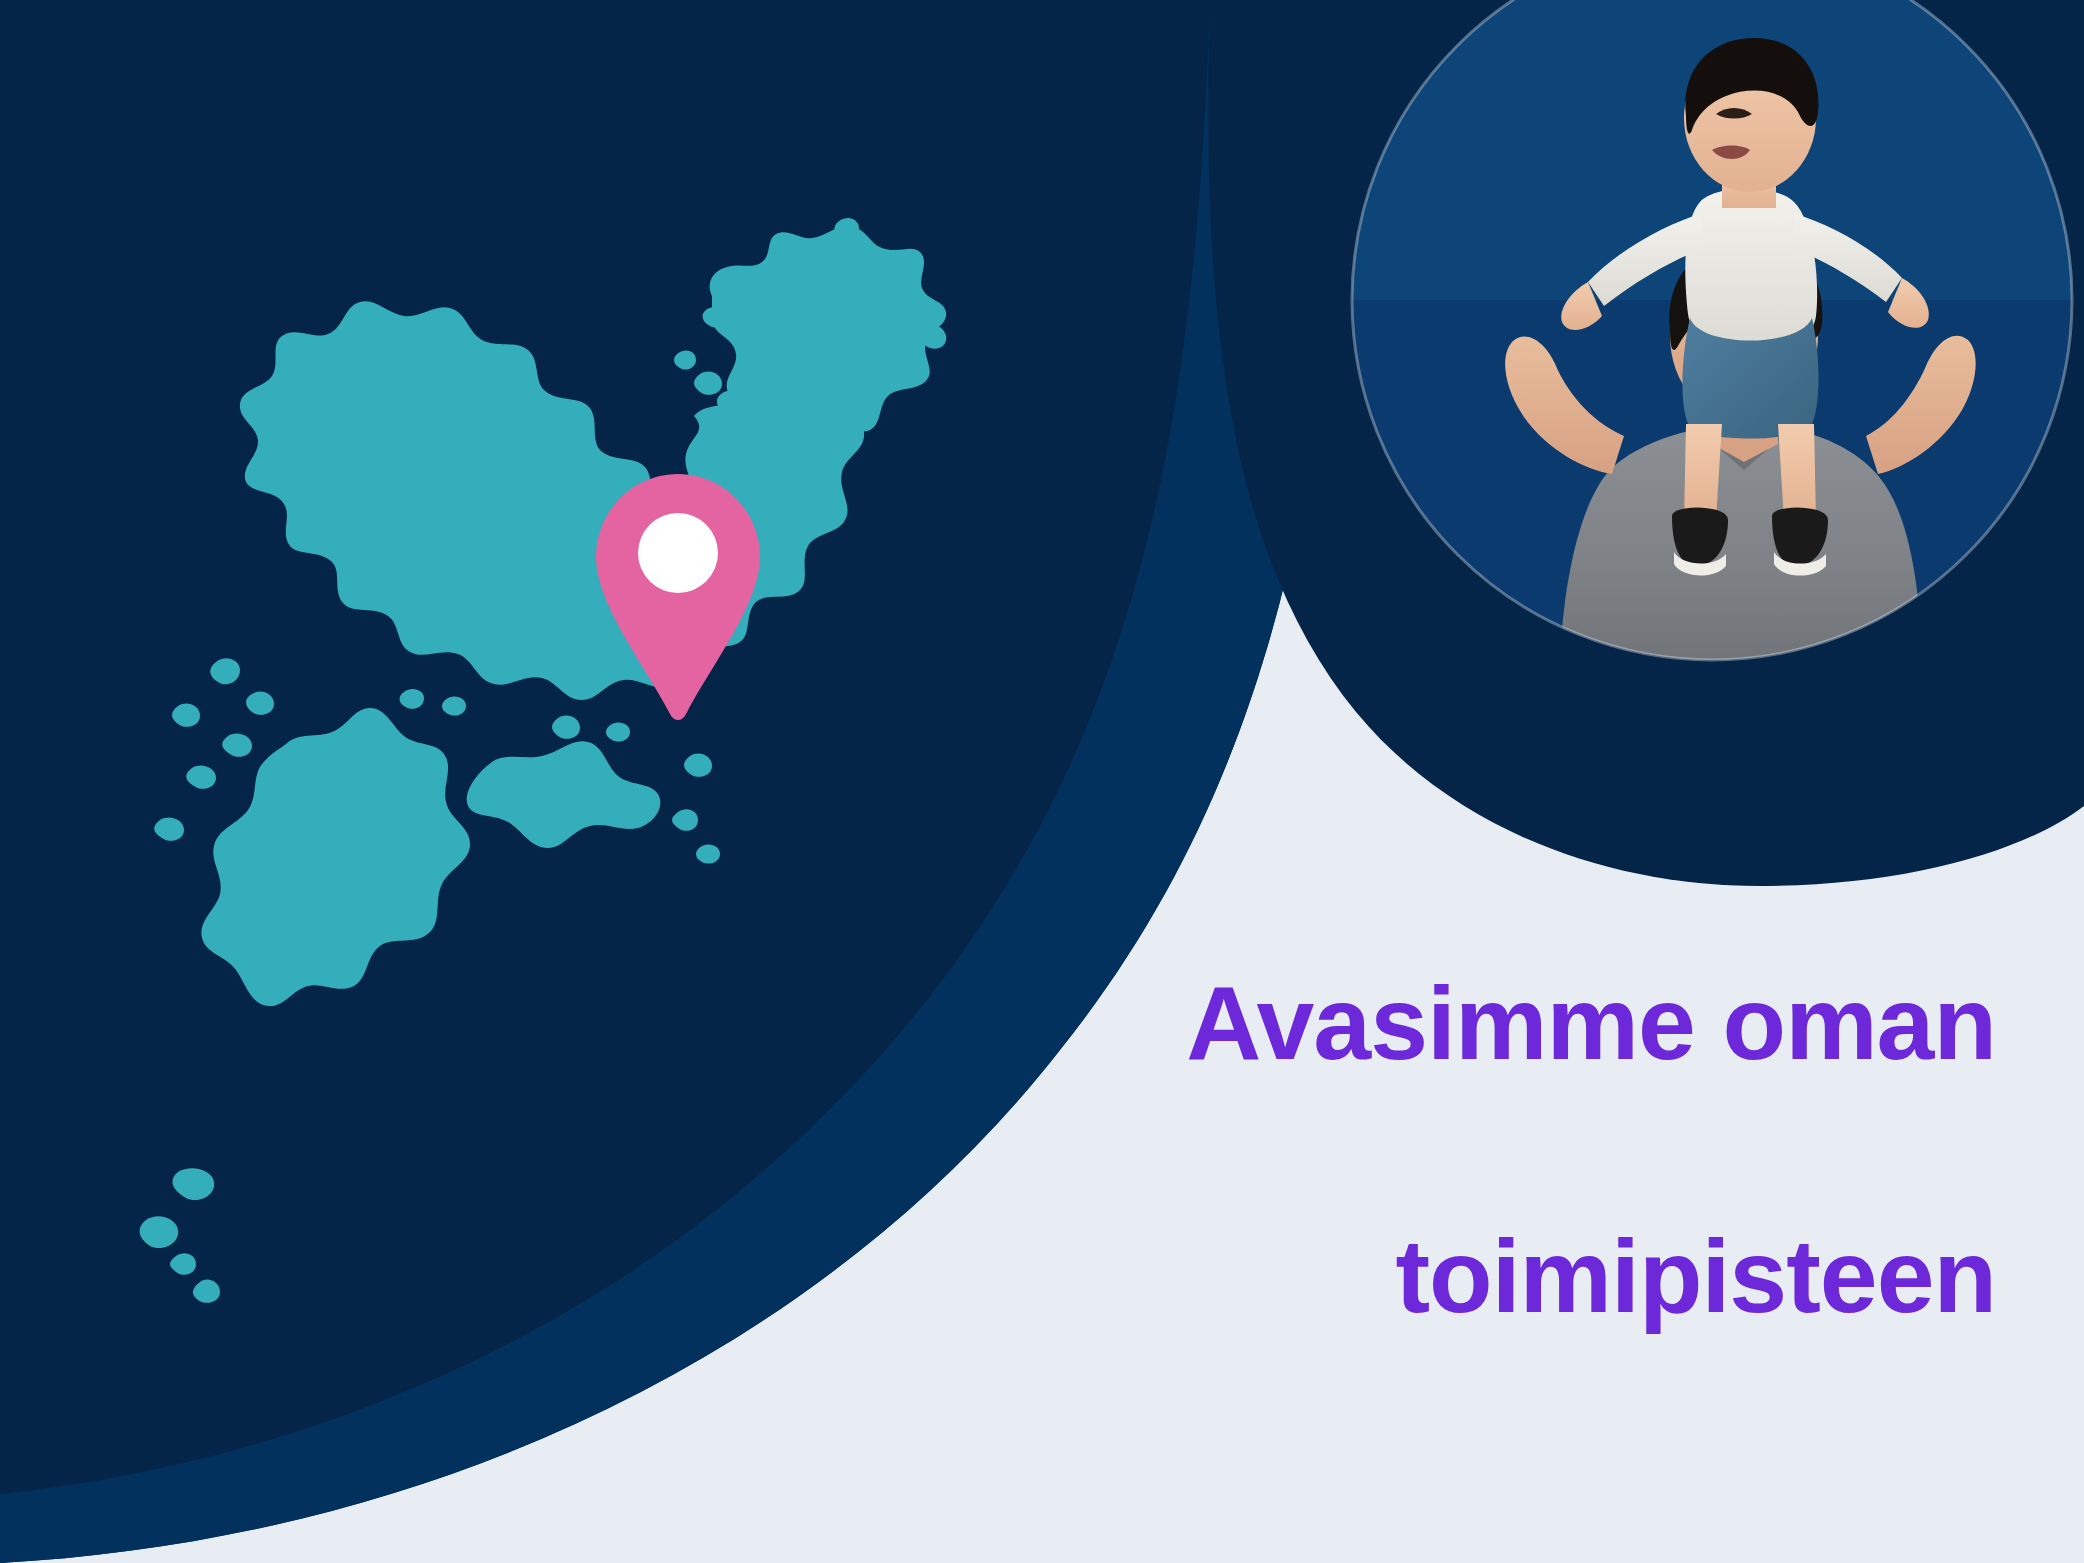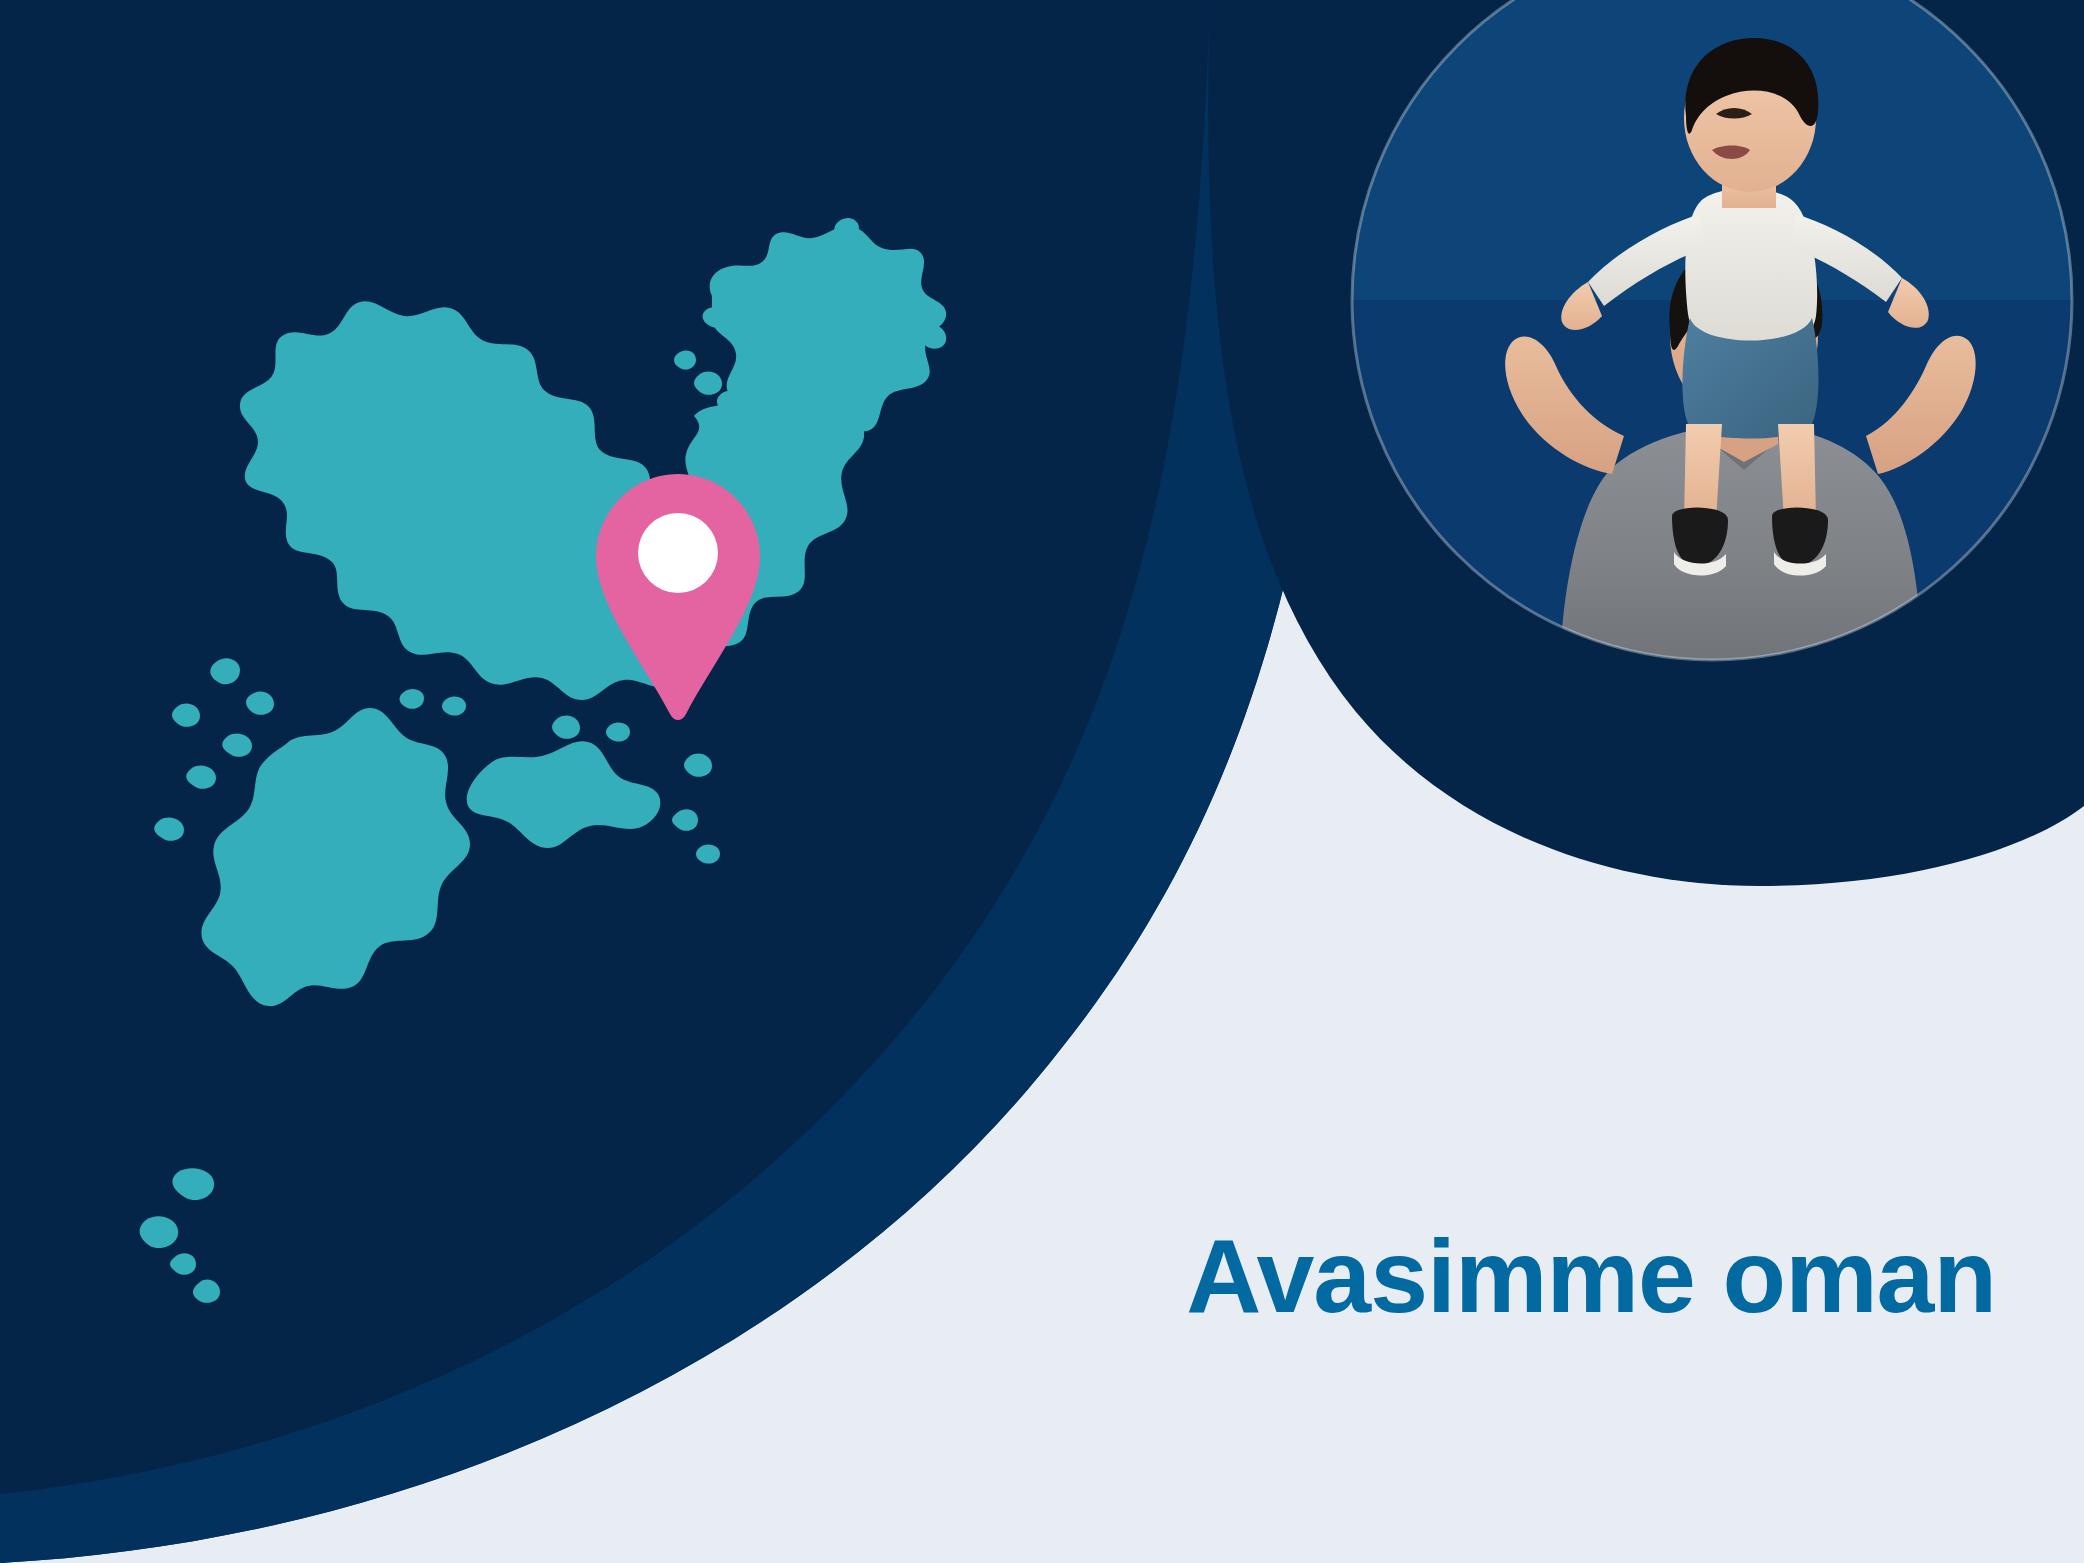--- a/index.html
+++ b/index.html
@@ -9,21 +9,21 @@
     background:#E8EDF4;
   }
   #stage{position:relative;width:2084px;height:1563px;overflow:hidden;background:#E8EDF4;}
   #stage svg.layer{position:absolute;left:0;top:0;width:2084px;height:1563px;}
   .headline{
     position:absolute;
     right:88px;
     bottom:96px;
     width:1060px;
     text-align:right;
-    color:#0369a1;
+    color:#6d28d9;
     font-family:"Liberation Sans", sans-serif;
     font-weight:bold;
     font-size:104px;
     line-height:1.22;
     letter-spacing:-1px;
     white-space:pre-line;
   }
   .headline .ln{display:block;}
 </style>
 </head>
@@ -345,15 +345,16 @@
         <path fill="#8B4A43" d="M1712,150 C 1722,144 1742,144 1750,150 C 1742,162 1722,162 1712,150 Z"></path>
       </g>
 
       <circle cx="1712" cy="300" r="360" fill="none" stroke="#EAF0F6" stroke-width="3" opacity="0.35"></circle>
 
     </g>
   </svg>
 
   <div class="headline">
     <span class="ln">Avasimme  oman</span>
+    <span class="ln">toimipisteen</span>
   </div>
 
 </div>
 
 </body></html>

